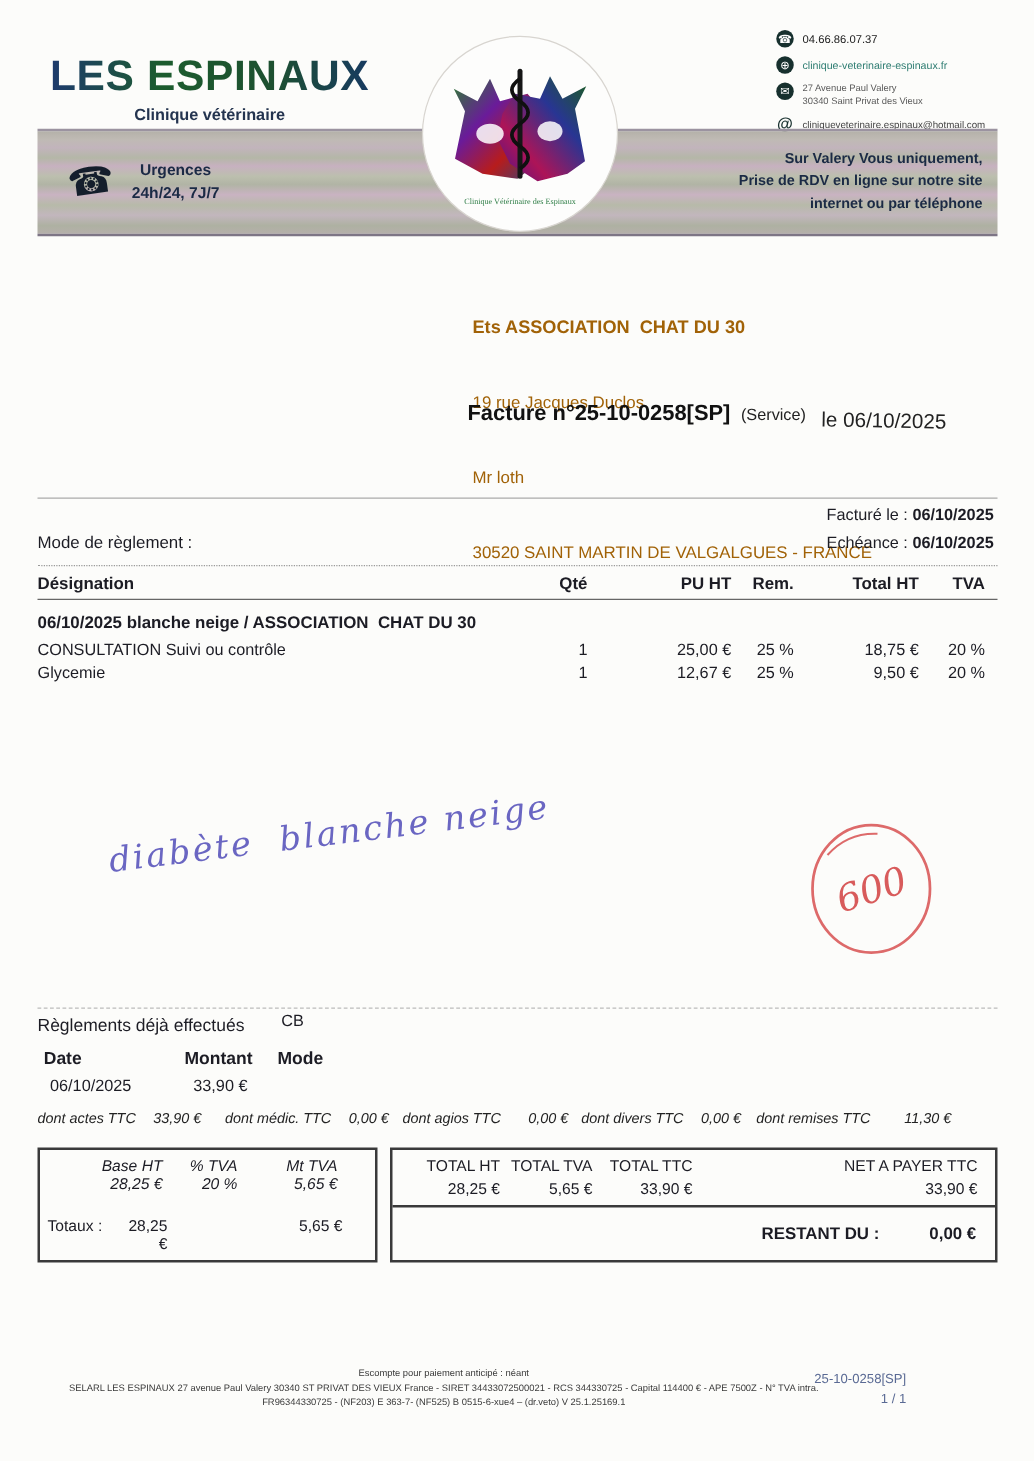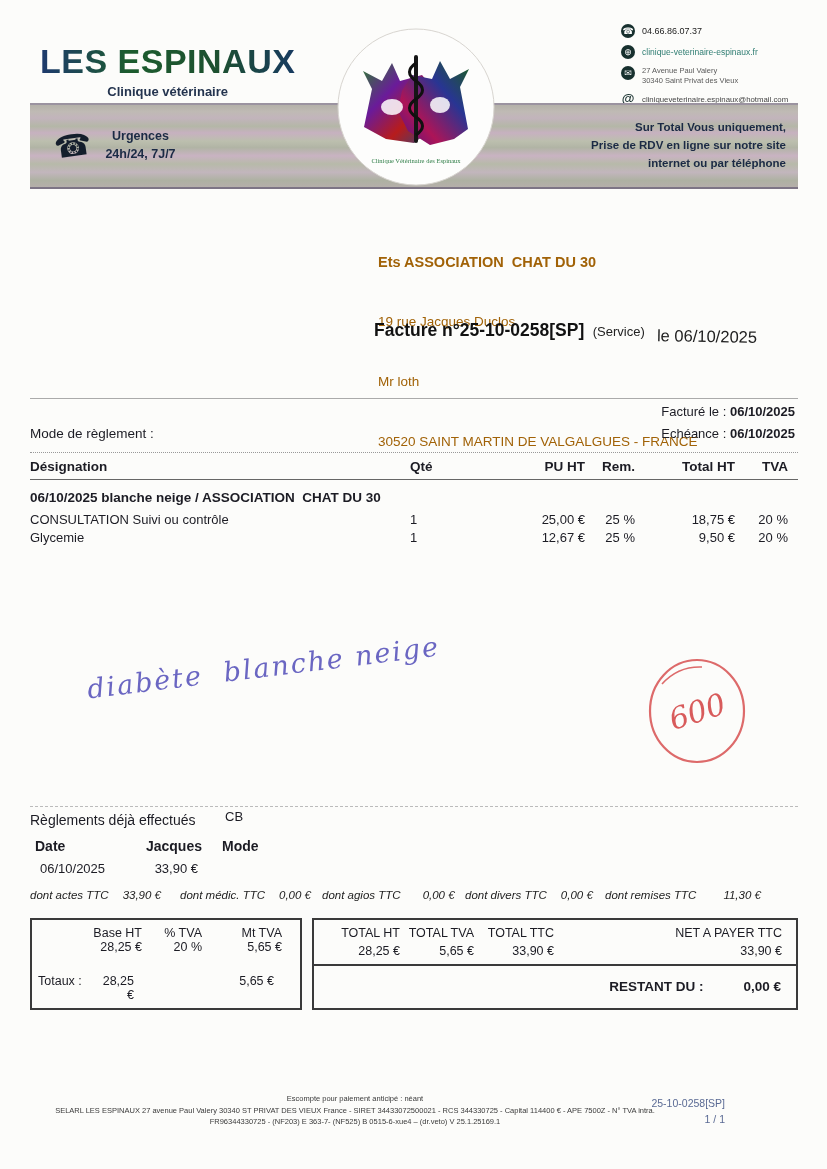--- a/index.html
+++ b/index.html
@@ -57,21 +57,21 @@
   .rule.dark{ border-top:1px solid #666; }
   .rule.dashed{ border-top:1px dashed #bbb; }
   .factured{ position:absolute; right:32px; top:404px; font-size:13px; }
   .mode-reglement{ position:absolute; left:30px; top:426px; font-size:13.5px; }
   .echeance{ position:absolute; right:32px; top:426px; font-size:13px; }
   .bold{ font-weight:bold; }
 
   
   .trow{ position:absolute; left:30px; width:768px; display:flex; }
   .c-des{ flex:1; text-align:left; }
-  .c-qty{ width:60px; }
+  .c-qty{ width:60px; text-align:right; }
   .c-pu{ width:115px; text-align:right;padding-left:28px; }
   .c-rem{ width:50px; text-align:right; }
   .c-tot{ width:100px; text-align:right; }
   .c-tva{ width:63px; text-align:right; padding-right:10px; }
   .thead{ top:459px; font-weight:bold; font-size:13.5px; }
   .tgroup{ top:490px; font-weight:bold; font-size:13.5px; white-space:pre-wrap; }
   .trow.r1{ top:512px; font-size:13px; }
   .trow.r2{ top:530px; font-size:13px; }
 
   
@@ -88,21 +88,21 @@
   .pay-r-date{ position:absolute; left:40px; top:861px; font-size:13px; }
   .pay-r-montant{ position:absolute; left:114px; top:861px; width:84px; text-align:right; font-size:13px; }
   .pay-r-mode{ position:absolute; left:225px; top:809px; font-size:13px; }
   .breakdown{ position:absolute; left:0; top:889px; width:737px; height:16px; font-size:11.5px; font-style:italic; color:#222; }
   .bd-item{ position:absolute; display:flex; gap:14px; white-space:nowrap; }
   .bd-0{ left:30px; } .bd-1{ left:180px; } .bd-2{ left:322px;gap:22px; } .bd-3{ left:465px; } .bd-4{ left:605px;gap:27px; }
   .bd-item .val{ font-style:italic; }
 
   
   .vat-box{ position:absolute; left:30px; top:918px; width:272px; height:92px; border:2px solid #3a3a3a; font-size:12.5px; }
-  .vat-row{ display:flex; padding-left:14px; }
+  .vat-row{ display:flex; padding-left:2px;font-style:italic; }
   .vat-row.hdr{ padding-top:6px; }
   .vc1{ width:96px; text-align:right; }
   .vc2{ width:60px; text-align:right; }
   .vc3{ width:80px; text-align:right; }
   .vat-bottom{ position:absolute; left:0; bottom:6px; width:100%; display:flex; padding-left:6px; }
   .vb-label{ width:58px; text-align:left; }
   .vb-v1{ width:38px; text-align:right; }
   .vb-sp{ width:60px; }
   .vb-v2{ width:80px; text-align:right; }
 
@@ -156,21 +156,21 @@
 
   <div class="banner">
     <div class="urgences">
       <span class="urg-phone">☎</span>
       <span class="urg-text">
         <span>Urgences</span><br>
         <span>24h/24, 7J/7</span>
       </span>
     </div>
     <div class="rdv">
-      <span>Sur Total Vous uniquement,</span><br>
+      <span>Sur Valery Vous uniquement,</span><br>
       <span>Prise de RDV en ligne sur notre site</span><br>
       <span>internet ou par téléphone</span>
     </div>
   </div>
 
   <div class="logo">
     <svg width="160" height="160" viewBox="0 0 160 160">
       <defs>
         <linearGradient id="gradL" x1="0" y1="0" x2="1" y2="1">
           <stop offset="0" stop-color="#2e7d32"></stop>
@@ -256,21 +256,21 @@
     <svg width="108" height="114" viewBox="0 0 108 114">
       <ellipse cx="53" cy="57" rx="47" ry="51" fill="none" stroke="#dd6a6a" stroke-width="2.2"></ellipse>
       <path d="M18,30 Q34,12 58,13" fill="none" stroke="#dd6a6a" stroke-width="1.6"></path>
       <text x="53" y="68" text-anchor="middle" font-size="30" fill="#d85b5b" font-family="DejaVu Serif, serif" font-style="italic" transform="rotate(-18 53 57)">600</text>
     </svg>
   </div>
 
   <div class="rule dashed" style="top:806px"></div>
   <div class="pay-title">Règlements déjà effectués</div>
   <div class="pay-h-date">Date</div>
-  <div class="pay-h-montant">Jacques</div>
+  <div class="pay-h-montant">Montant</div>
   <div class="pay-h-mode">Mode</div>
   <div class="pay-r-date">06/10/2025</div>
   <div class="pay-r-montant">33,90 €</div>
   <div class="pay-r-mode">CB</div>
 
   <div class="breakdown">
     <span class="bd-item bd-0">
       <span>dont actes TTC</span>
       <span class="val">33,90 €</span>
     </span>

